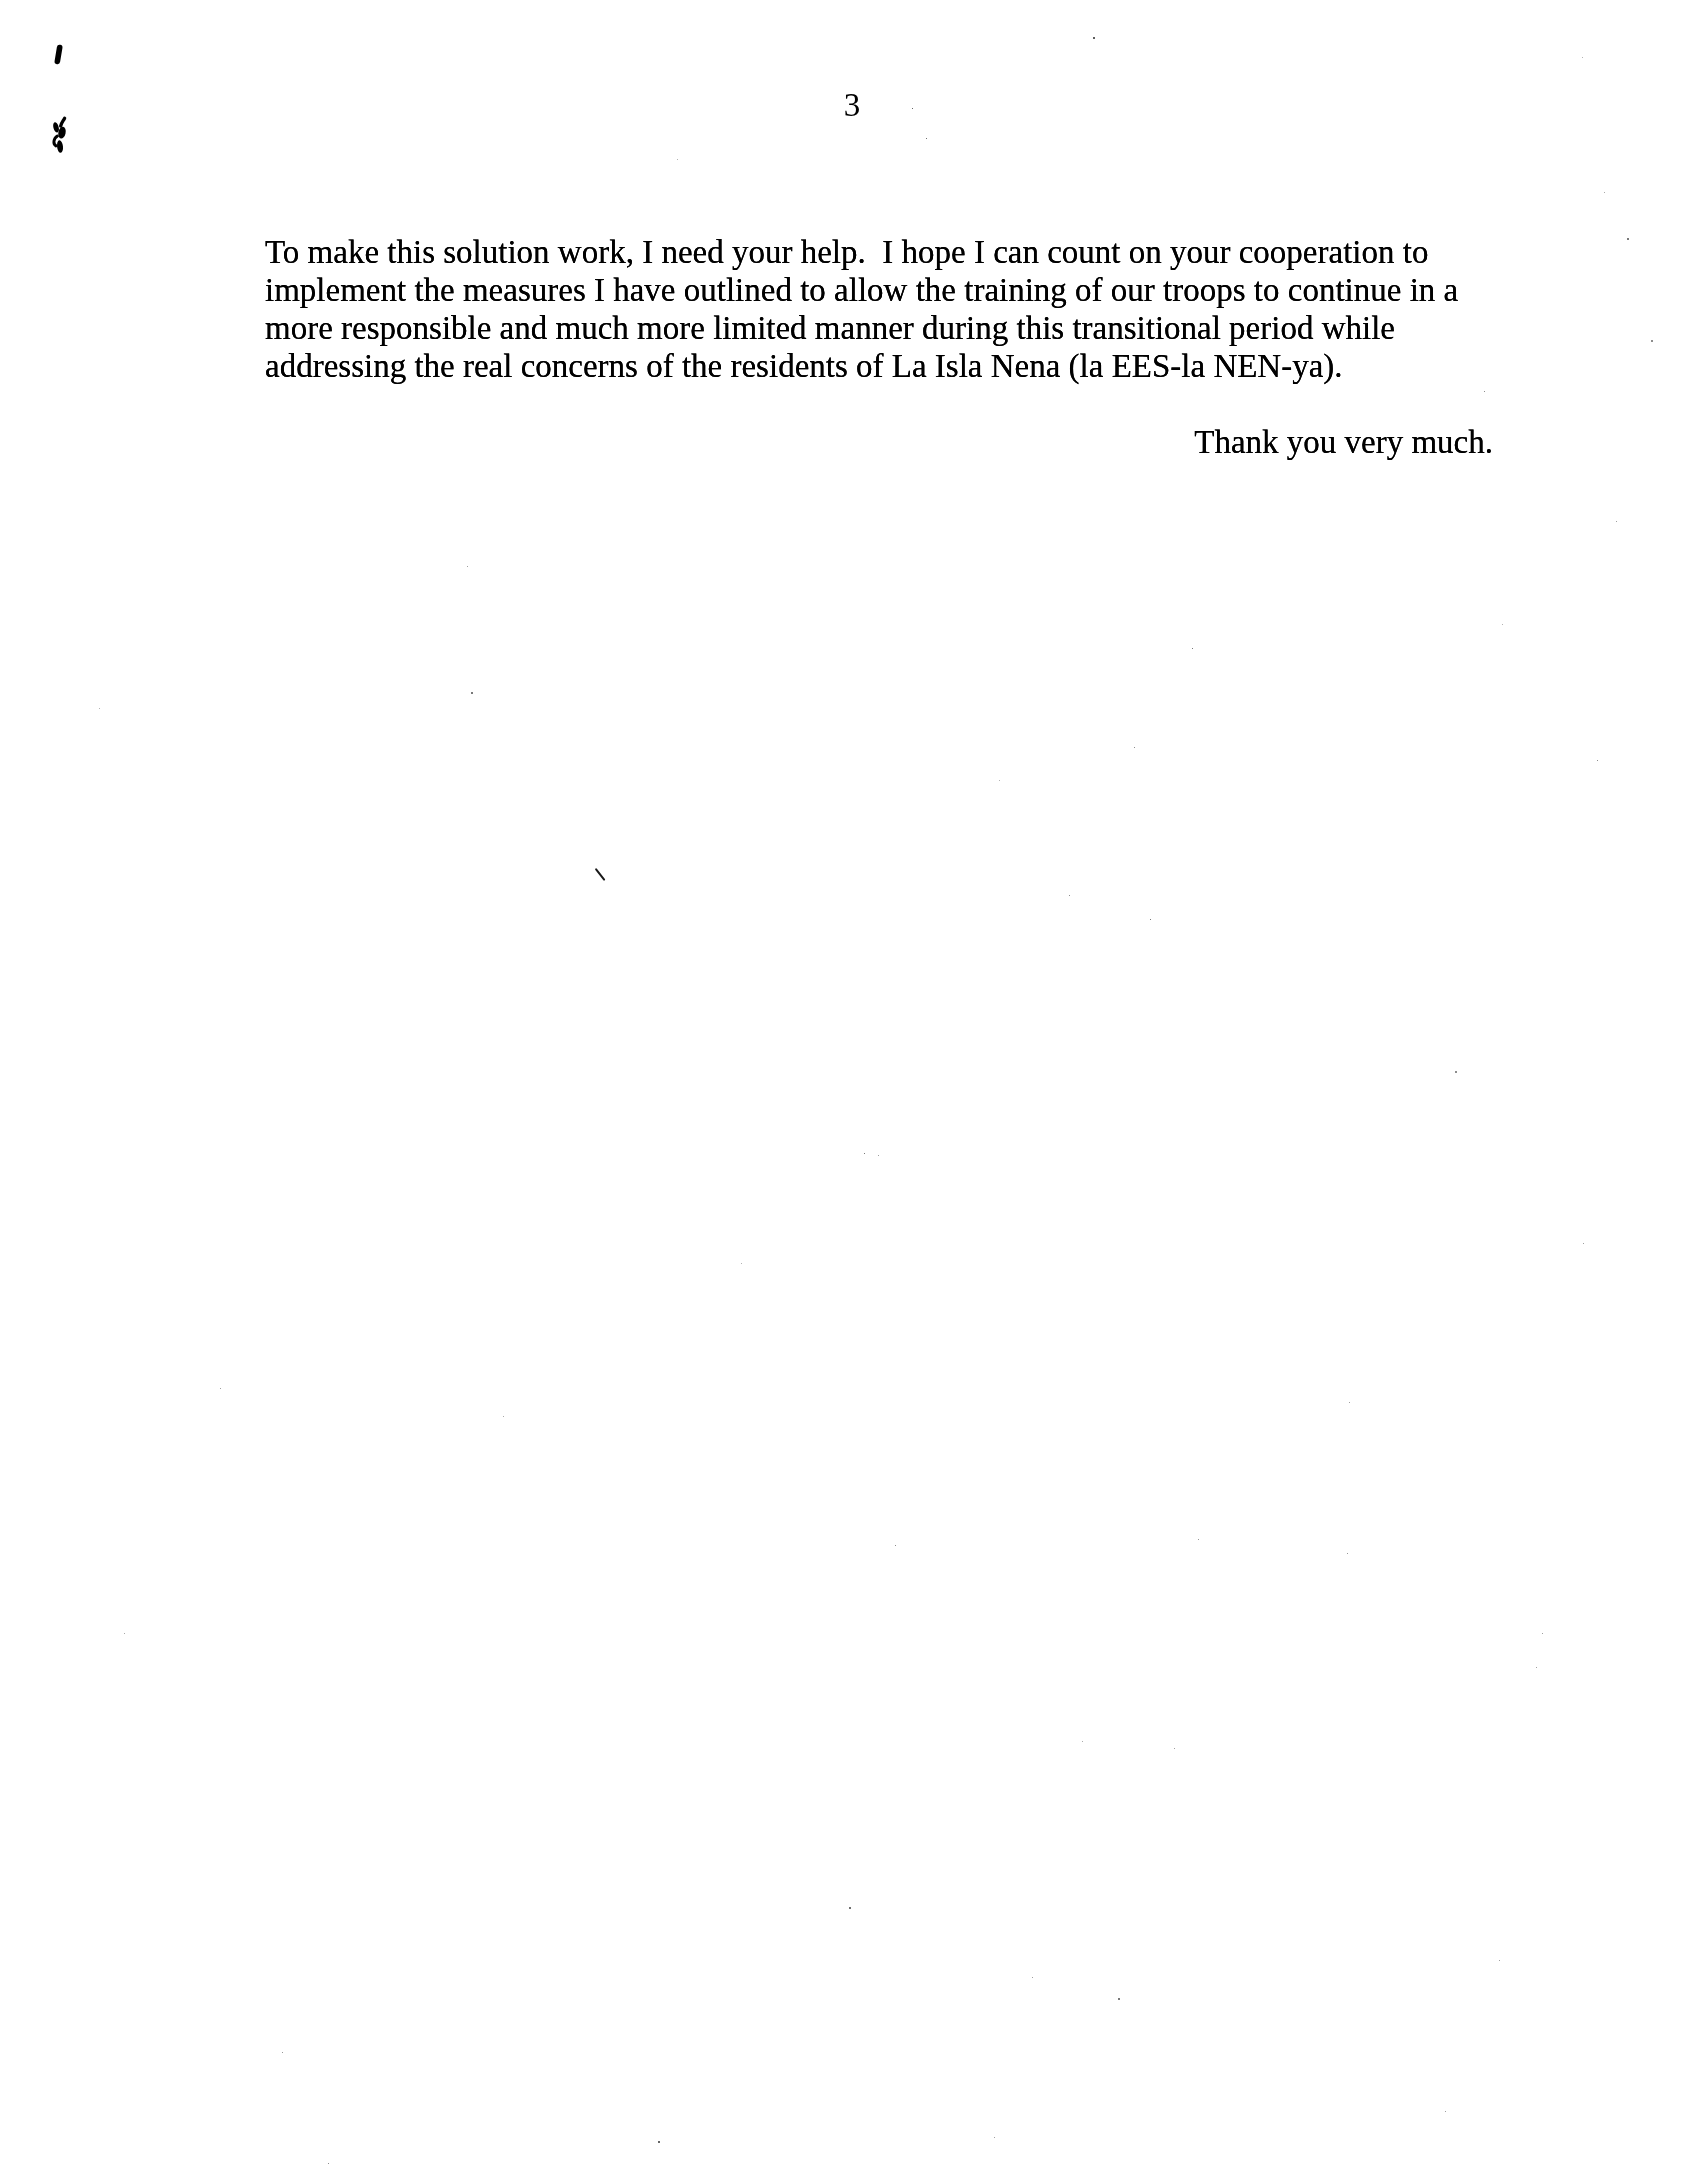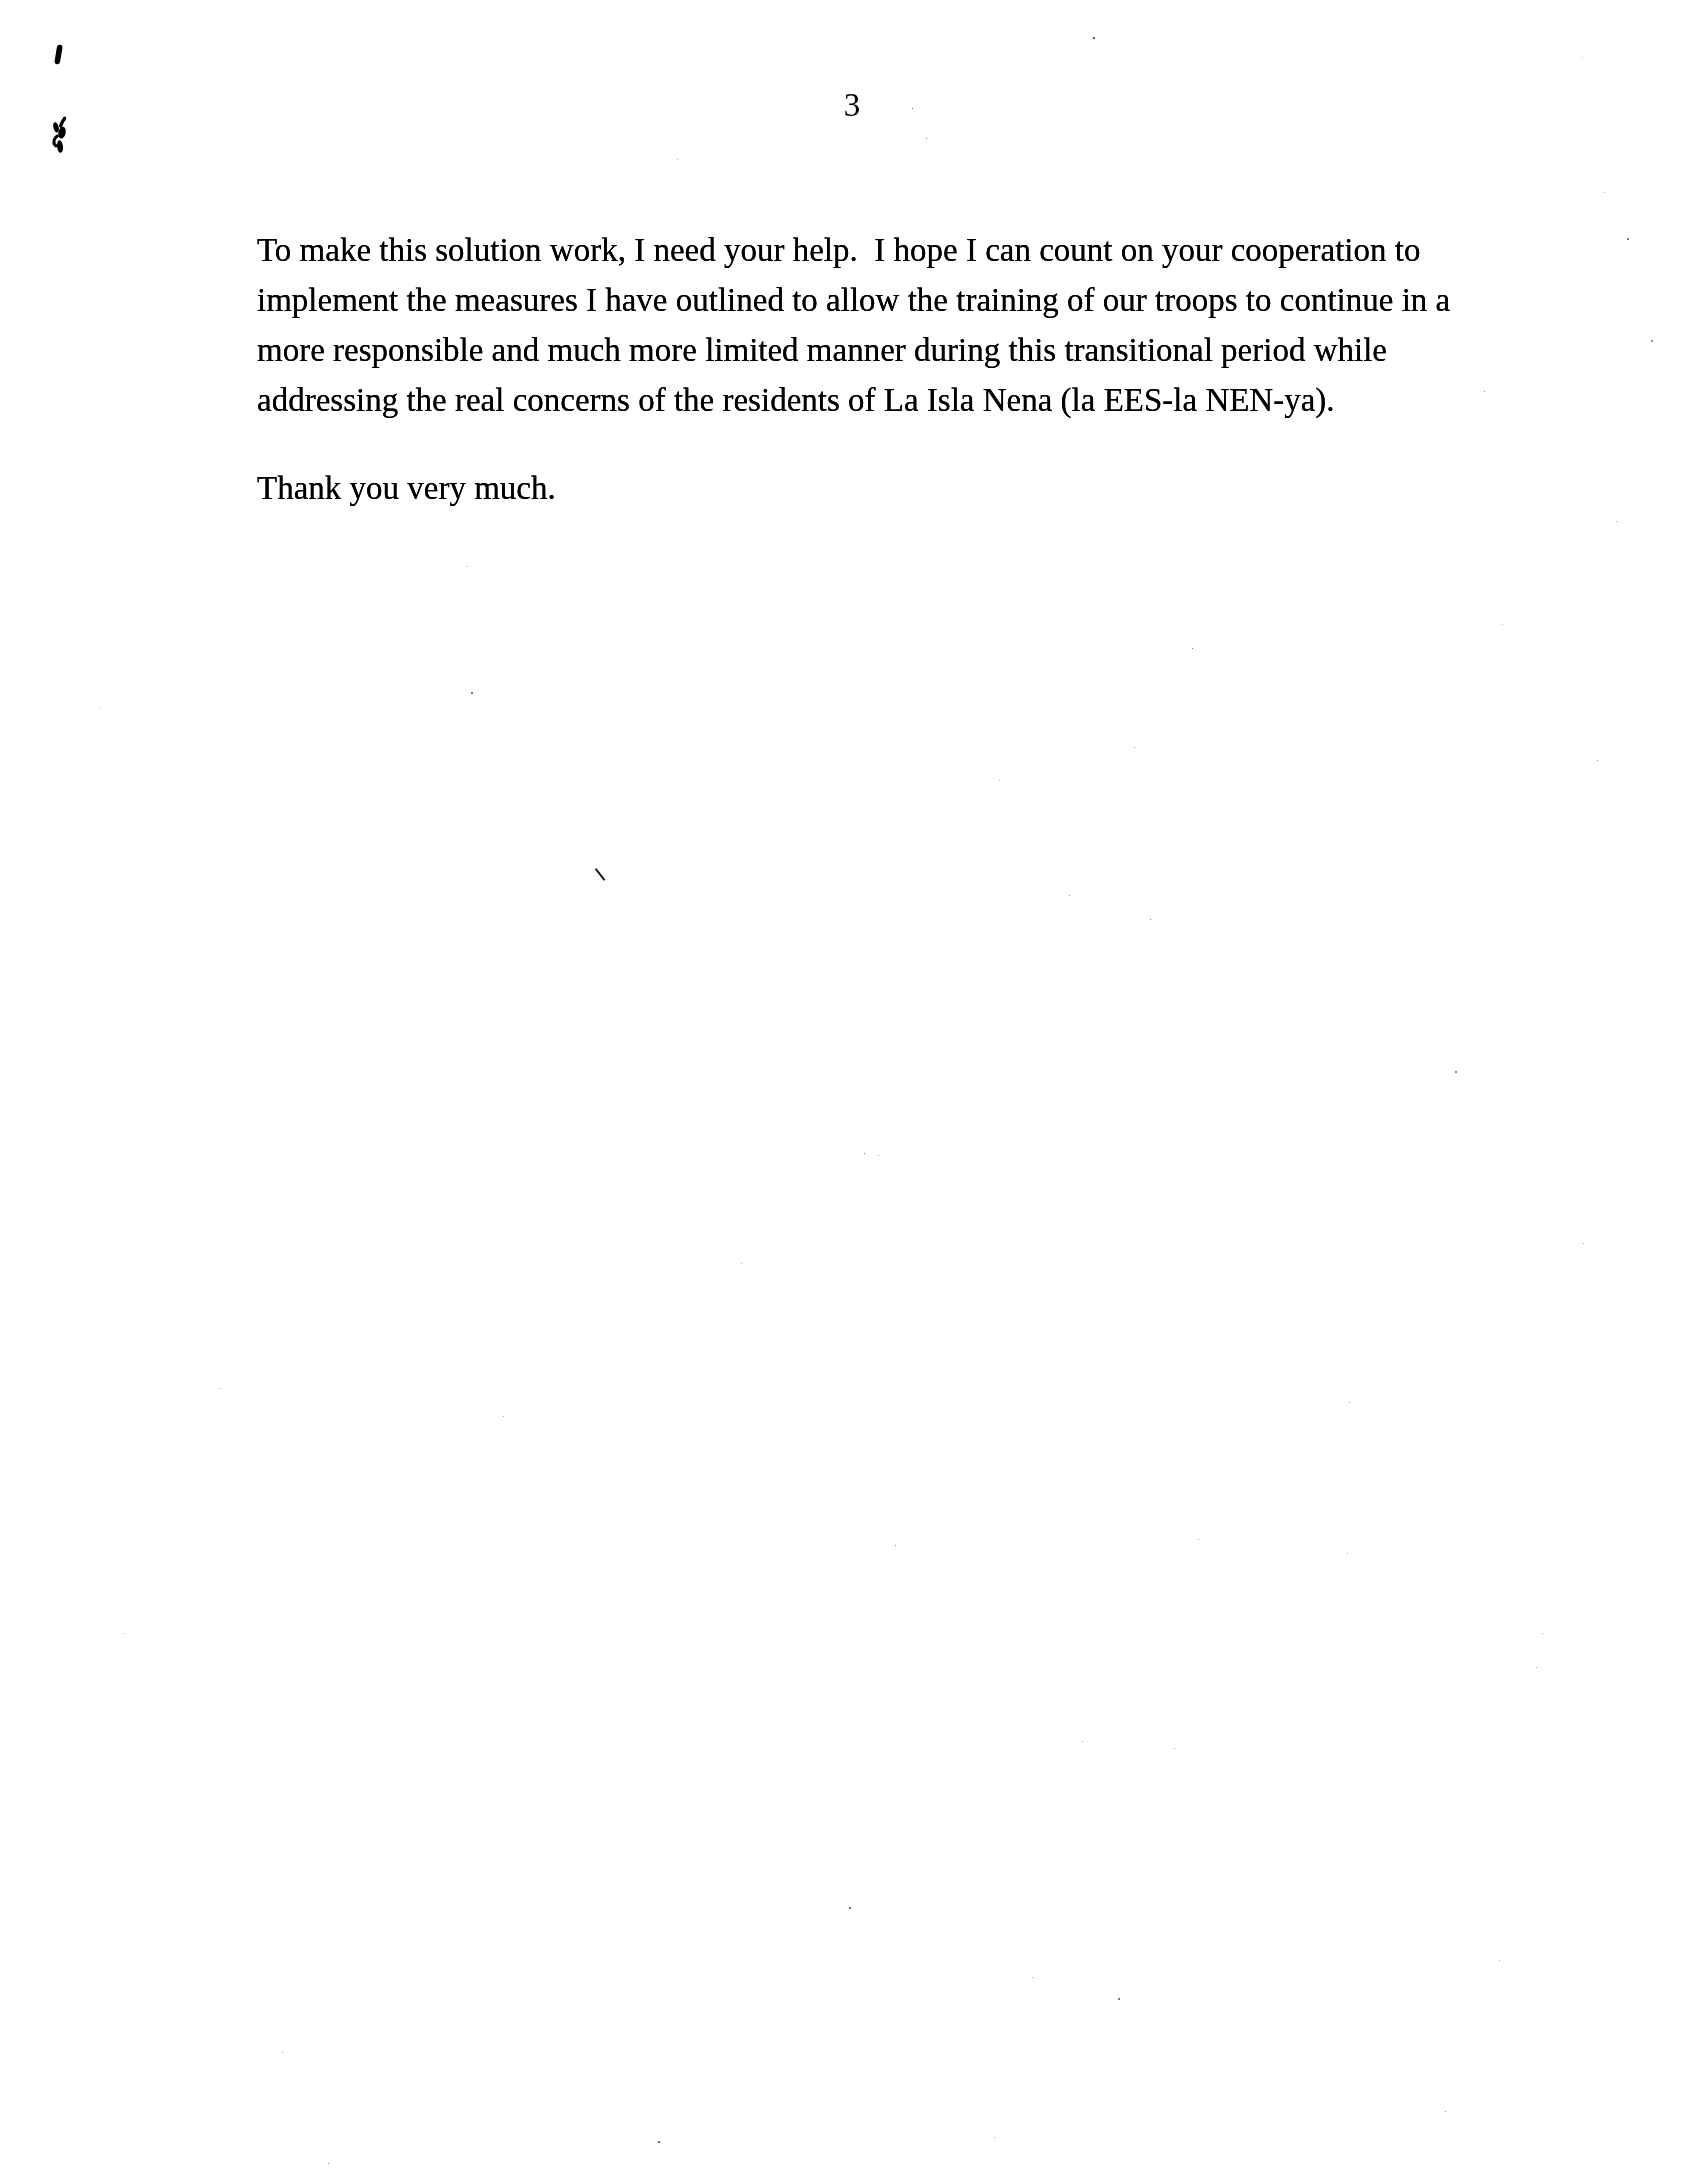--- a/index.html
+++ b/index.html
@@ -26,29 +26,29 @@
     line-height: 38px;
     white-space: pre;
   }
   .letter-body {
     position: absolute;
     left: 257px;
     top: 225px;
     width: 1244px;
   }
   .para {
-    margin: 0;
+    margin: 8px;
     font-size: 33px;
-    line-height: 50px;
+    line-height: 38px;
     white-space: pre;
     letter-spacing: 0;
     text-shadow: 0 0 0.4px #000;
   }
   .para-2 { margin-top: 44px; }
-  .para-3 { margin-top: 38px; }
+  .para-3 { margin-top: 38px; text-align: right; }
 
   .ink-marks {
     position: absolute;
     left: 40px;
     top: 33px;
     width: 40px;
     height: 132px;
   }
   .pen-slash {
     position: absolute;

